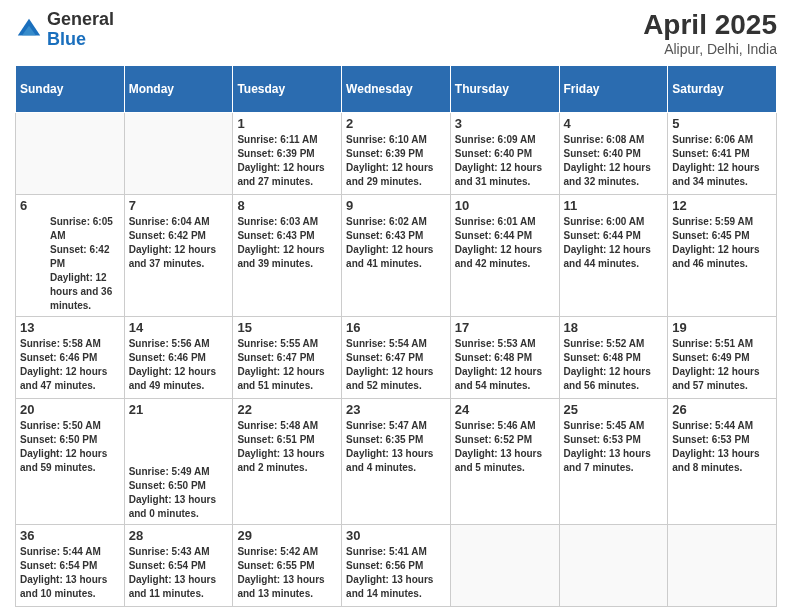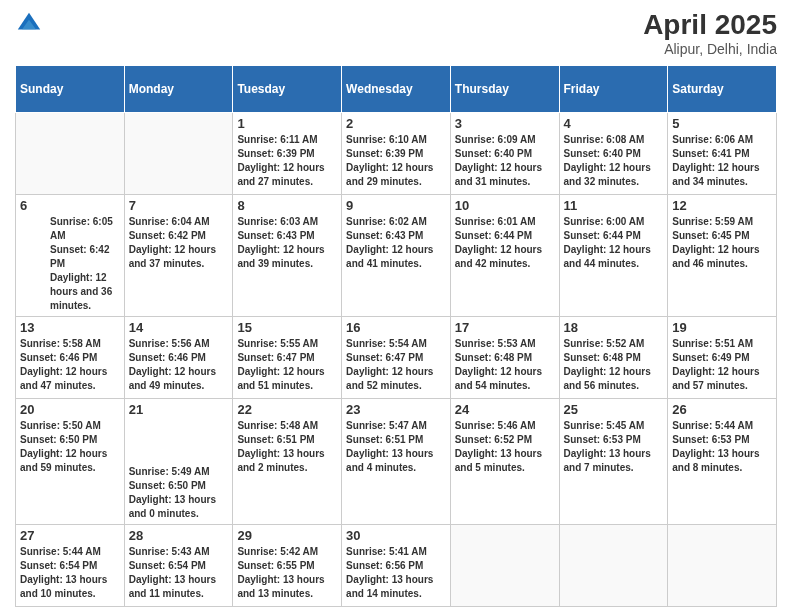--- a/index.html
+++ b/index.html
@@ -97,20 +97,24 @@
 </head>
 <body>
 
 <div class="page">
   <div class="header">
     <div class="logo">
       <svg class="logo-icon" viewBox="0 0 40 40">
         <polygon points="20,4 36,28 4,28" fill="#1a6fbd"></polygon>
         <polygon points="20,14 30,28 10,28" fill="#4a9fd4" opacity="0.6"></polygon>
       </svg>
+      <div class="logo-text">
+        <span class="general">General</span><br>
+        <span class="blue">Blue</span>
+      </div>
     </div>
     <div class="title-block">
       <div class="month-year">April 2025</div>
       <div class="location">Alipur, Delhi, India</div>
     </div>
   </div>
 
   <table class="calendar">
     <thead>
       <tr>
@@ -262,21 +266,21 @@
           </td>
           <td>
             <span class="day-num">22</span>
             <div class="sun-info" style="white-space: pre-line;">Sunrise: 5:48 AM
 Sunset: 6:51 PM
 Daylight: 13 hours and 2 minutes.</div>
           </td>
           <td>
             <span class="day-num">23</span>
             <div class="sun-info" style="white-space: pre-line;">Sunrise: 5:47 AM
-Sunset: 6:51 PM
+Sunset: 6:35 PM
 Daylight: 13 hours and 4 minutes.</div>
           </td>
           <td>
             <span class="day-num">24</span>
             <div class="sun-info" style="white-space: pre-line;">Sunrise: 5:46 AM
 Sunset: 6:52 PM
 Daylight: 13 hours and 5 minutes.</div>
           </td>
           <td>
             <span class="day-num">25</span>
@@ -286,21 +290,21 @@
           </td>
           <td>
             <span class="day-num">26</span>
             <div class="sun-info" style="white-space: pre-line;">Sunrise: 5:44 AM
 Sunset: 6:53 PM
 Daylight: 13 hours and 8 minutes.</div>
           </td>
         </tr>
         <tr class="last-row">
           <td>
-            <span class="day-num">27</span>
+            <span class="day-num">36</span>
             <div class="sun-info" style="white-space: pre-line;">Sunrise: 5:44 AM
 Sunset: 6:54 PM
 Daylight: 13 hours and 10 minutes.</div>
           </td>
           <td>
             <span class="day-num">28</span>
             <div class="sun-info" style="white-space: pre-line;">Sunrise: 5:43 AM
 Sunset: 6:54 PM
 Daylight: 13 hours and 11 minutes.</div>
           </td>

